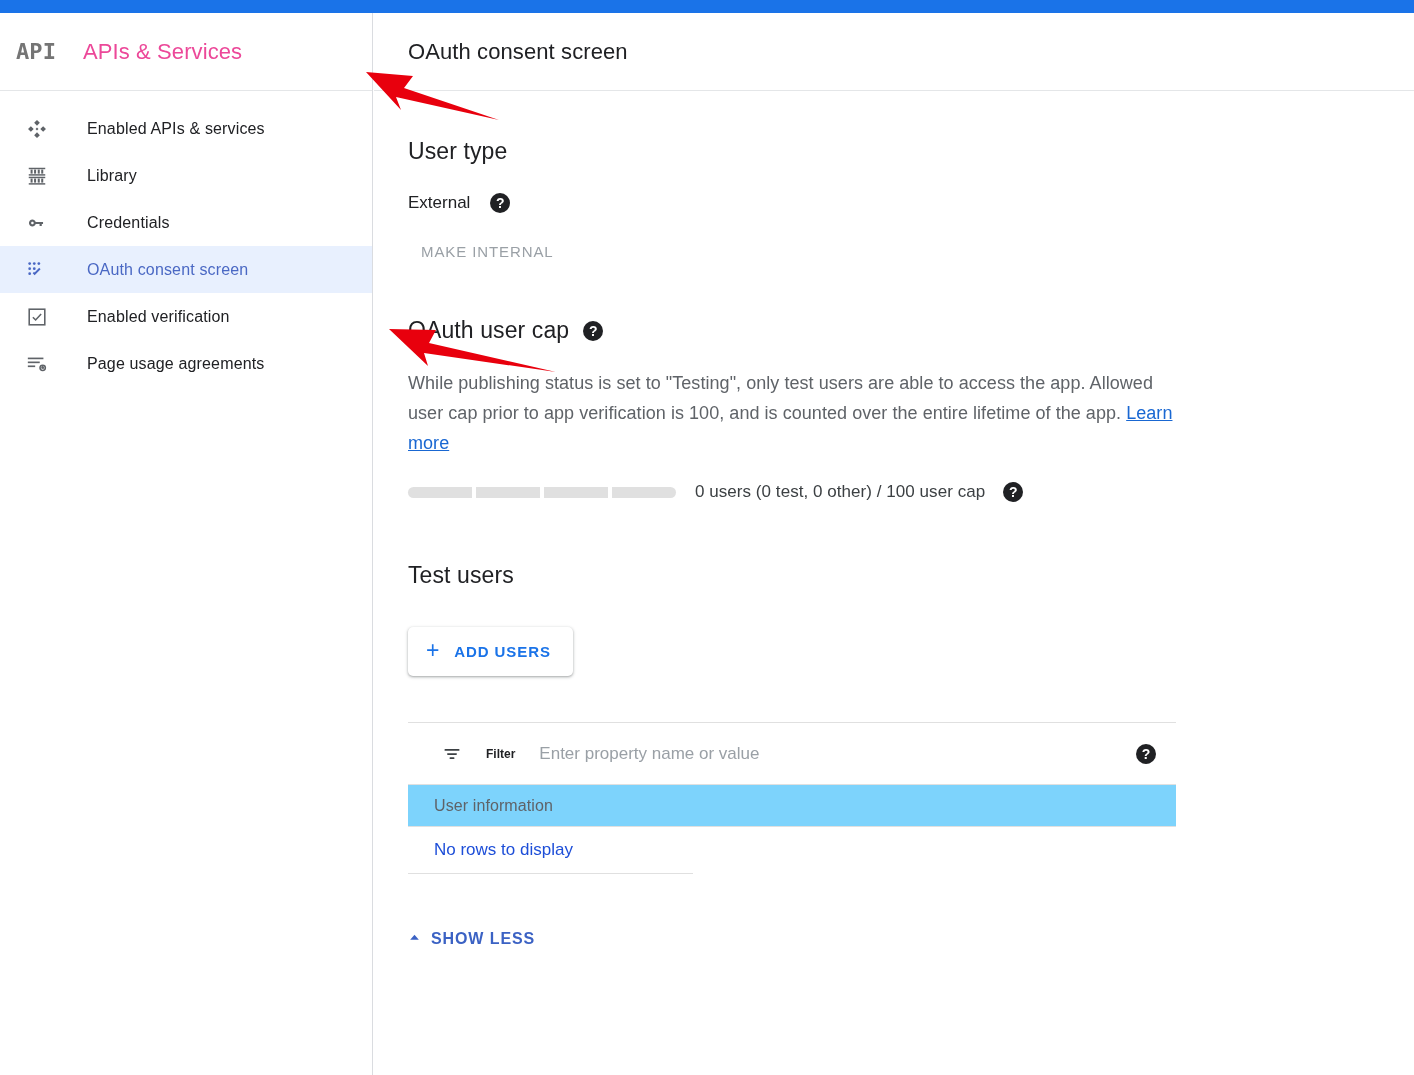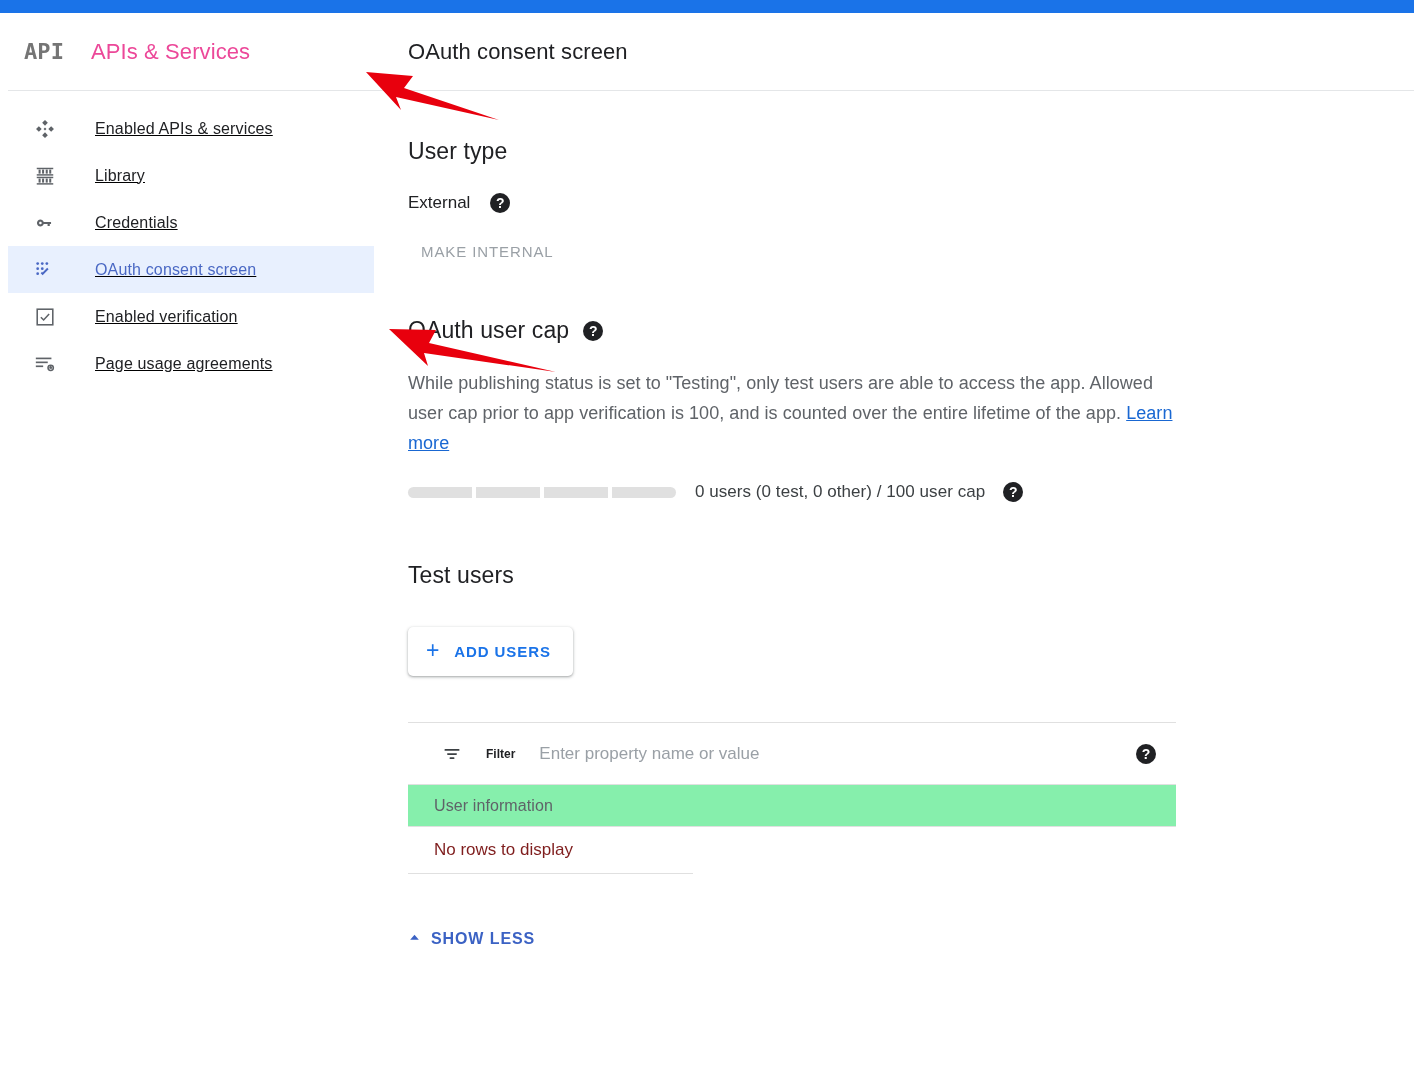--- a/index.html
+++ b/index.html
@@ -23,21 +23,21 @@
   .topbar {
     position: absolute;
     left: 0; top: 0;
     width: 1414px; height: 13px;
     background: #1a73e8;
   }
 
   
   .sidebar {
     position: absolute;
-    left: 8px; top: 13px;
+    left: 0; top: 13px;
     width: 373px;
     height: 1062px;
     background: #ffffff;
     border-right: 1px solid #dadce0;
   }
   .sidebar-header {
     height: 78px;
     display: flex;
     align-items: center;
     padding-left: 12px;
@@ -56,21 +56,20 @@
   .sidebar-title {
     margin-left: 23px;
     font-size: 22px;
     color: #ec4899;
     font-weight: 400;
     letter-spacing: 0.1px;
   }
 
   .nav {
     padding-top: 14px;
-    text-decoration: underline;
   }
   .nav-item {
     display: flex;
     align-items: center;
     height: 47px;
     padding-left: 24px;
     cursor: pointer;
     position: relative;
   }
   .nav-item .ico {
@@ -265,40 +264,40 @@
     outline: none;
     font-size: 17px;
     color: #ec4899;
     background: transparent;
     font-family: "Liberation Sans", sans-serif;
   }
   .filter-input::placeholder { color: #9aa0a6; }
 
   .table-head {
     height: 42px;
-    background: #86efac;
+    background: #7dd3fc;
     display: flex;
     align-items: center;
     padding-left: 26px;
     border-bottom: 1px solid #e0e0e0;
   }
   .table-head span {
     font-size: 16px;
     color: #5f6368;
     letter-spacing: 0.1px;
   }
   .table-row {
     height: 46px;
     display: flex;
     align-items: center;
     padding-left: 26px;
   }
   .table-row span {
     font-size: 17px;
-    color: #7f1d1d;
+    color: #1d4ed8;
   }
   .table-underline {
     width: 285px;
     height: 1px;
     background: #e0e0e0;
   }
 
   .show-less {
     margin-top: 56px;
     display: inline-flex;

